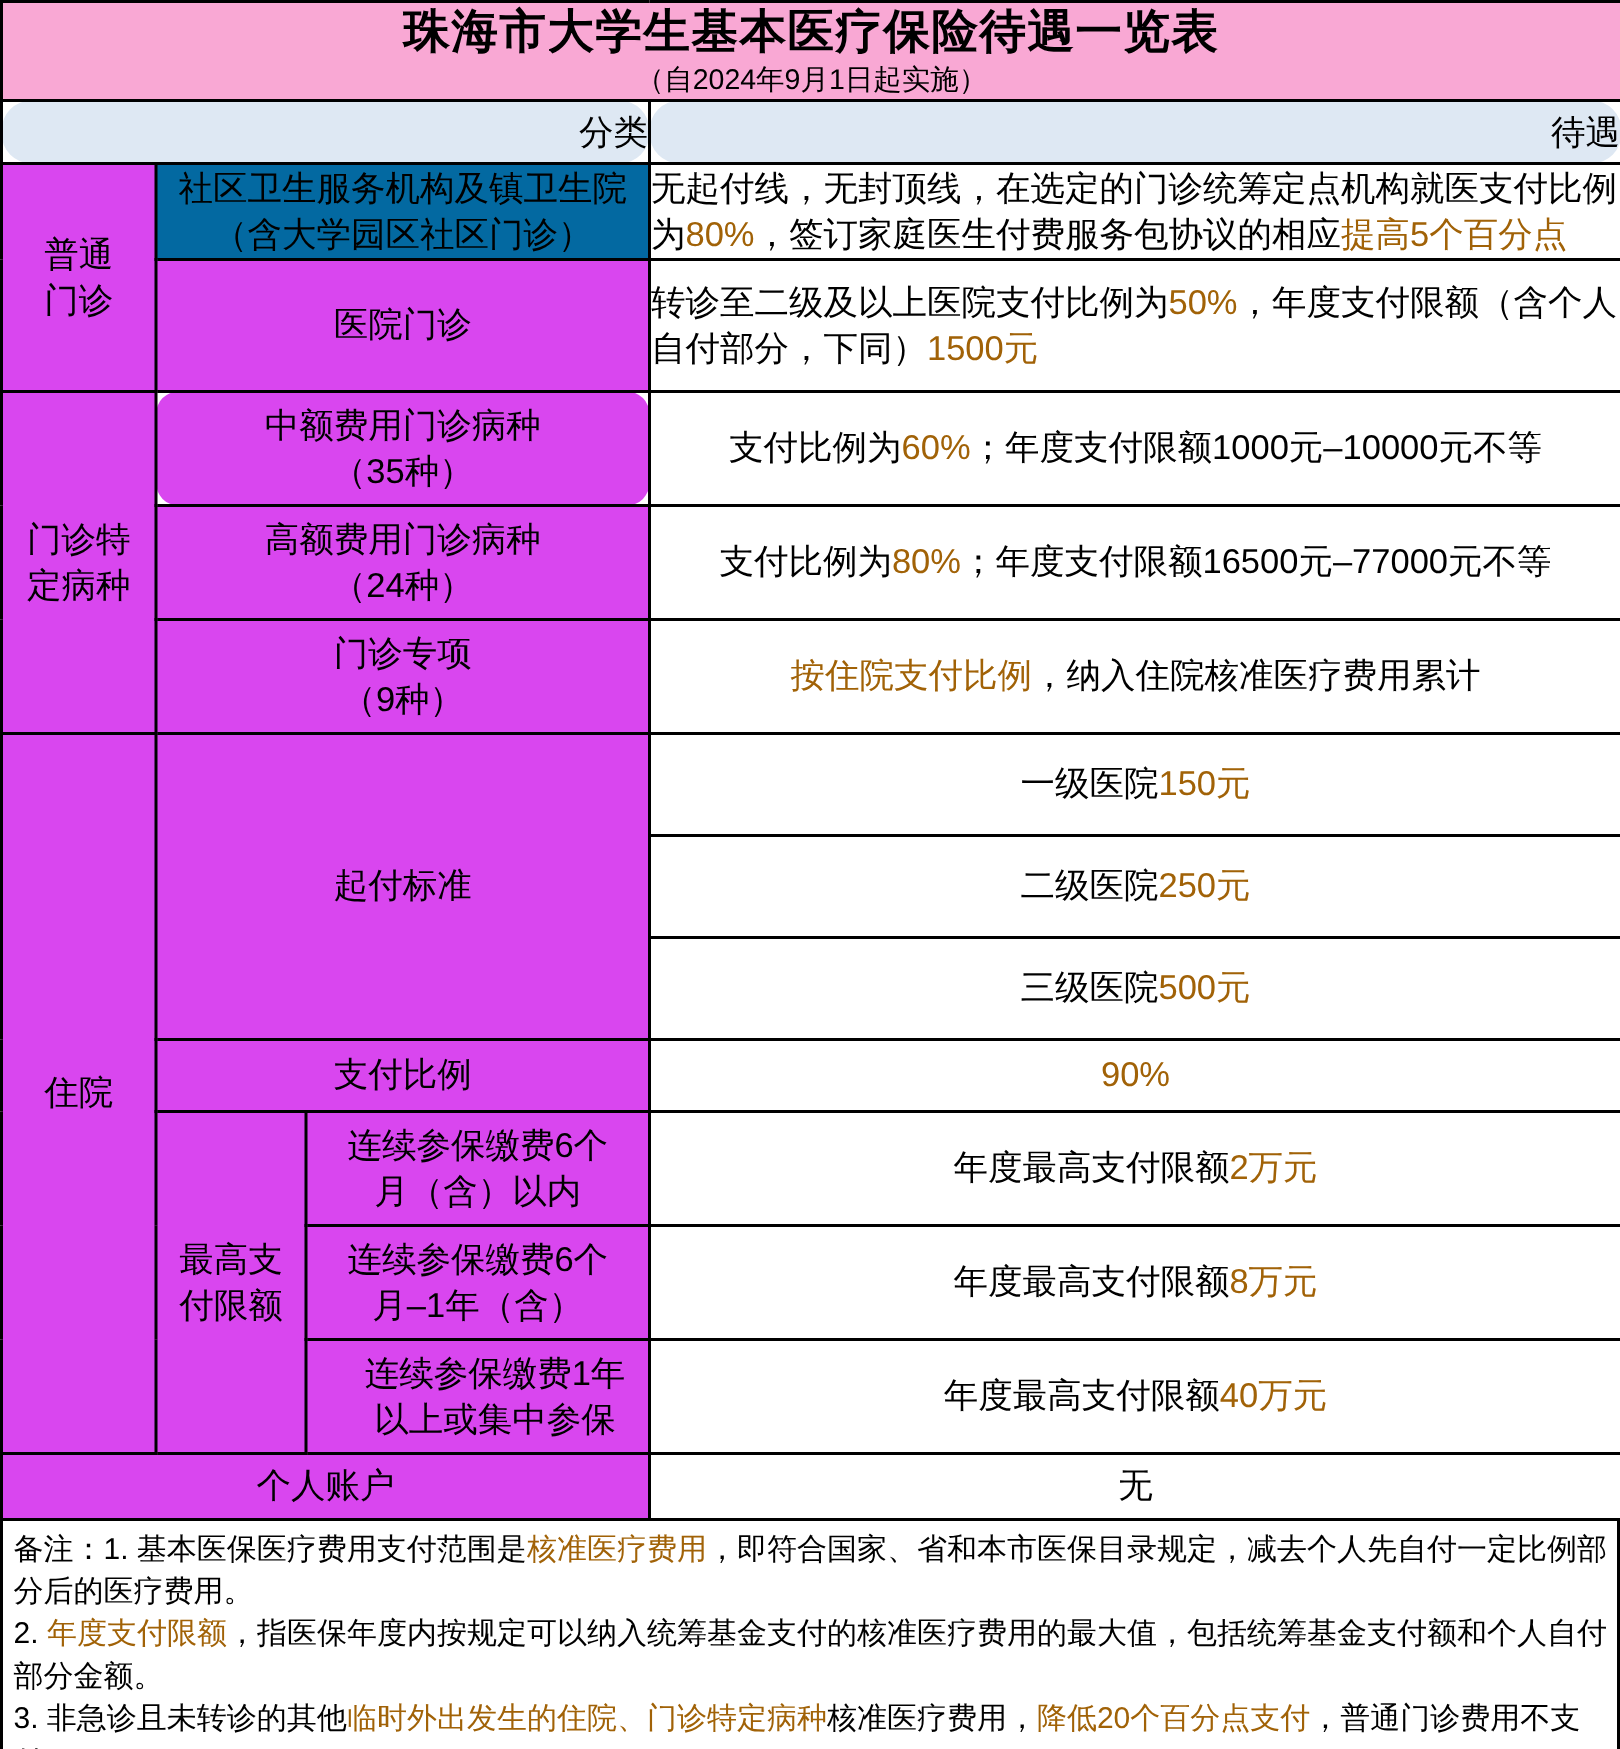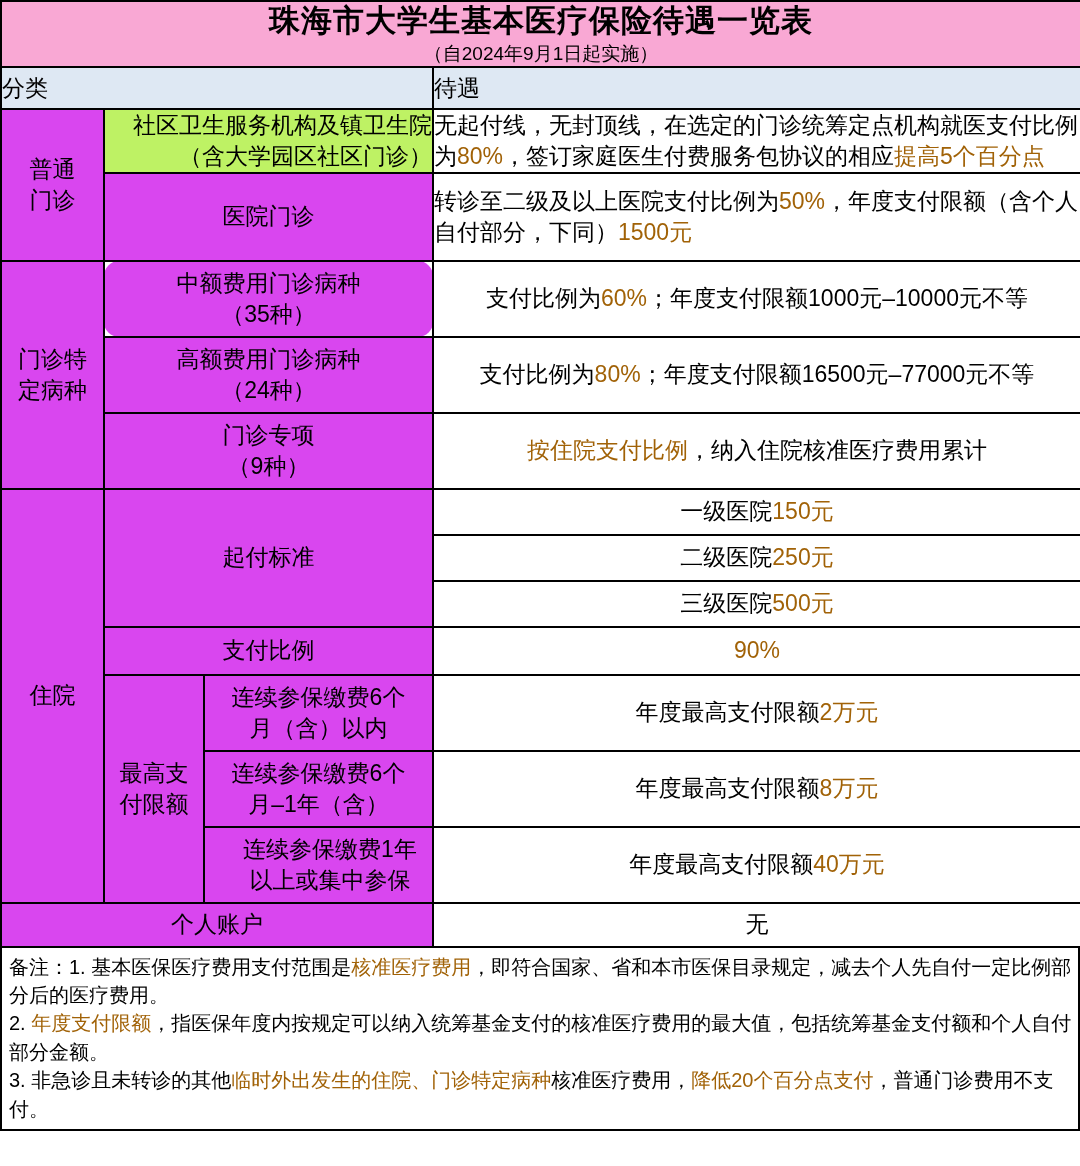--- a/index.html
+++ b/index.html
@@ -47,33 +47,34 @@
   .title-sub {
     font-size: 19px;
     font-weight: normal;
     line-height: 1.3;
     margin-top: 1px;
   }
 
   
   .hdr {
     background: #dee8f3;
-    text-align: left;
+    text-align: right;
     font-size: 27px;
     height: 40px;
+    border-radius: 20px;
   }
 
   
   .cat {
     background: #d946ef;
     text-align: center;
   }
   .cat-left {
-    background: #bef264;
-    text-align: right;
+    background: #0369a1;
+    text-align: center;
     padding: 4px 2px 4px 4px;
   }
 
   
   .val {
     background: #ffffff;
     text-align: center;
     padding: 3px 6px;
   }
   .val-left {
@@ -87,21 +88,21 @@
   
   table.inner {
     border-collapse: collapse;
     table-layout: fixed;
     width: 100%;
   }
   table.inner td {
     border: 0;
     border-bottom: 2px solid #000000;
     text-align: center;
-    padding: 4px;
+    padding: 15px;
     height: 36px;
     font-size: 23px;
     background: #ffffff;
   }
   table.inner tr:last-child td { border-bottom: 0; }
 
   
   .notes {
     border: 2px solid #000000;
     border-top: 0;

